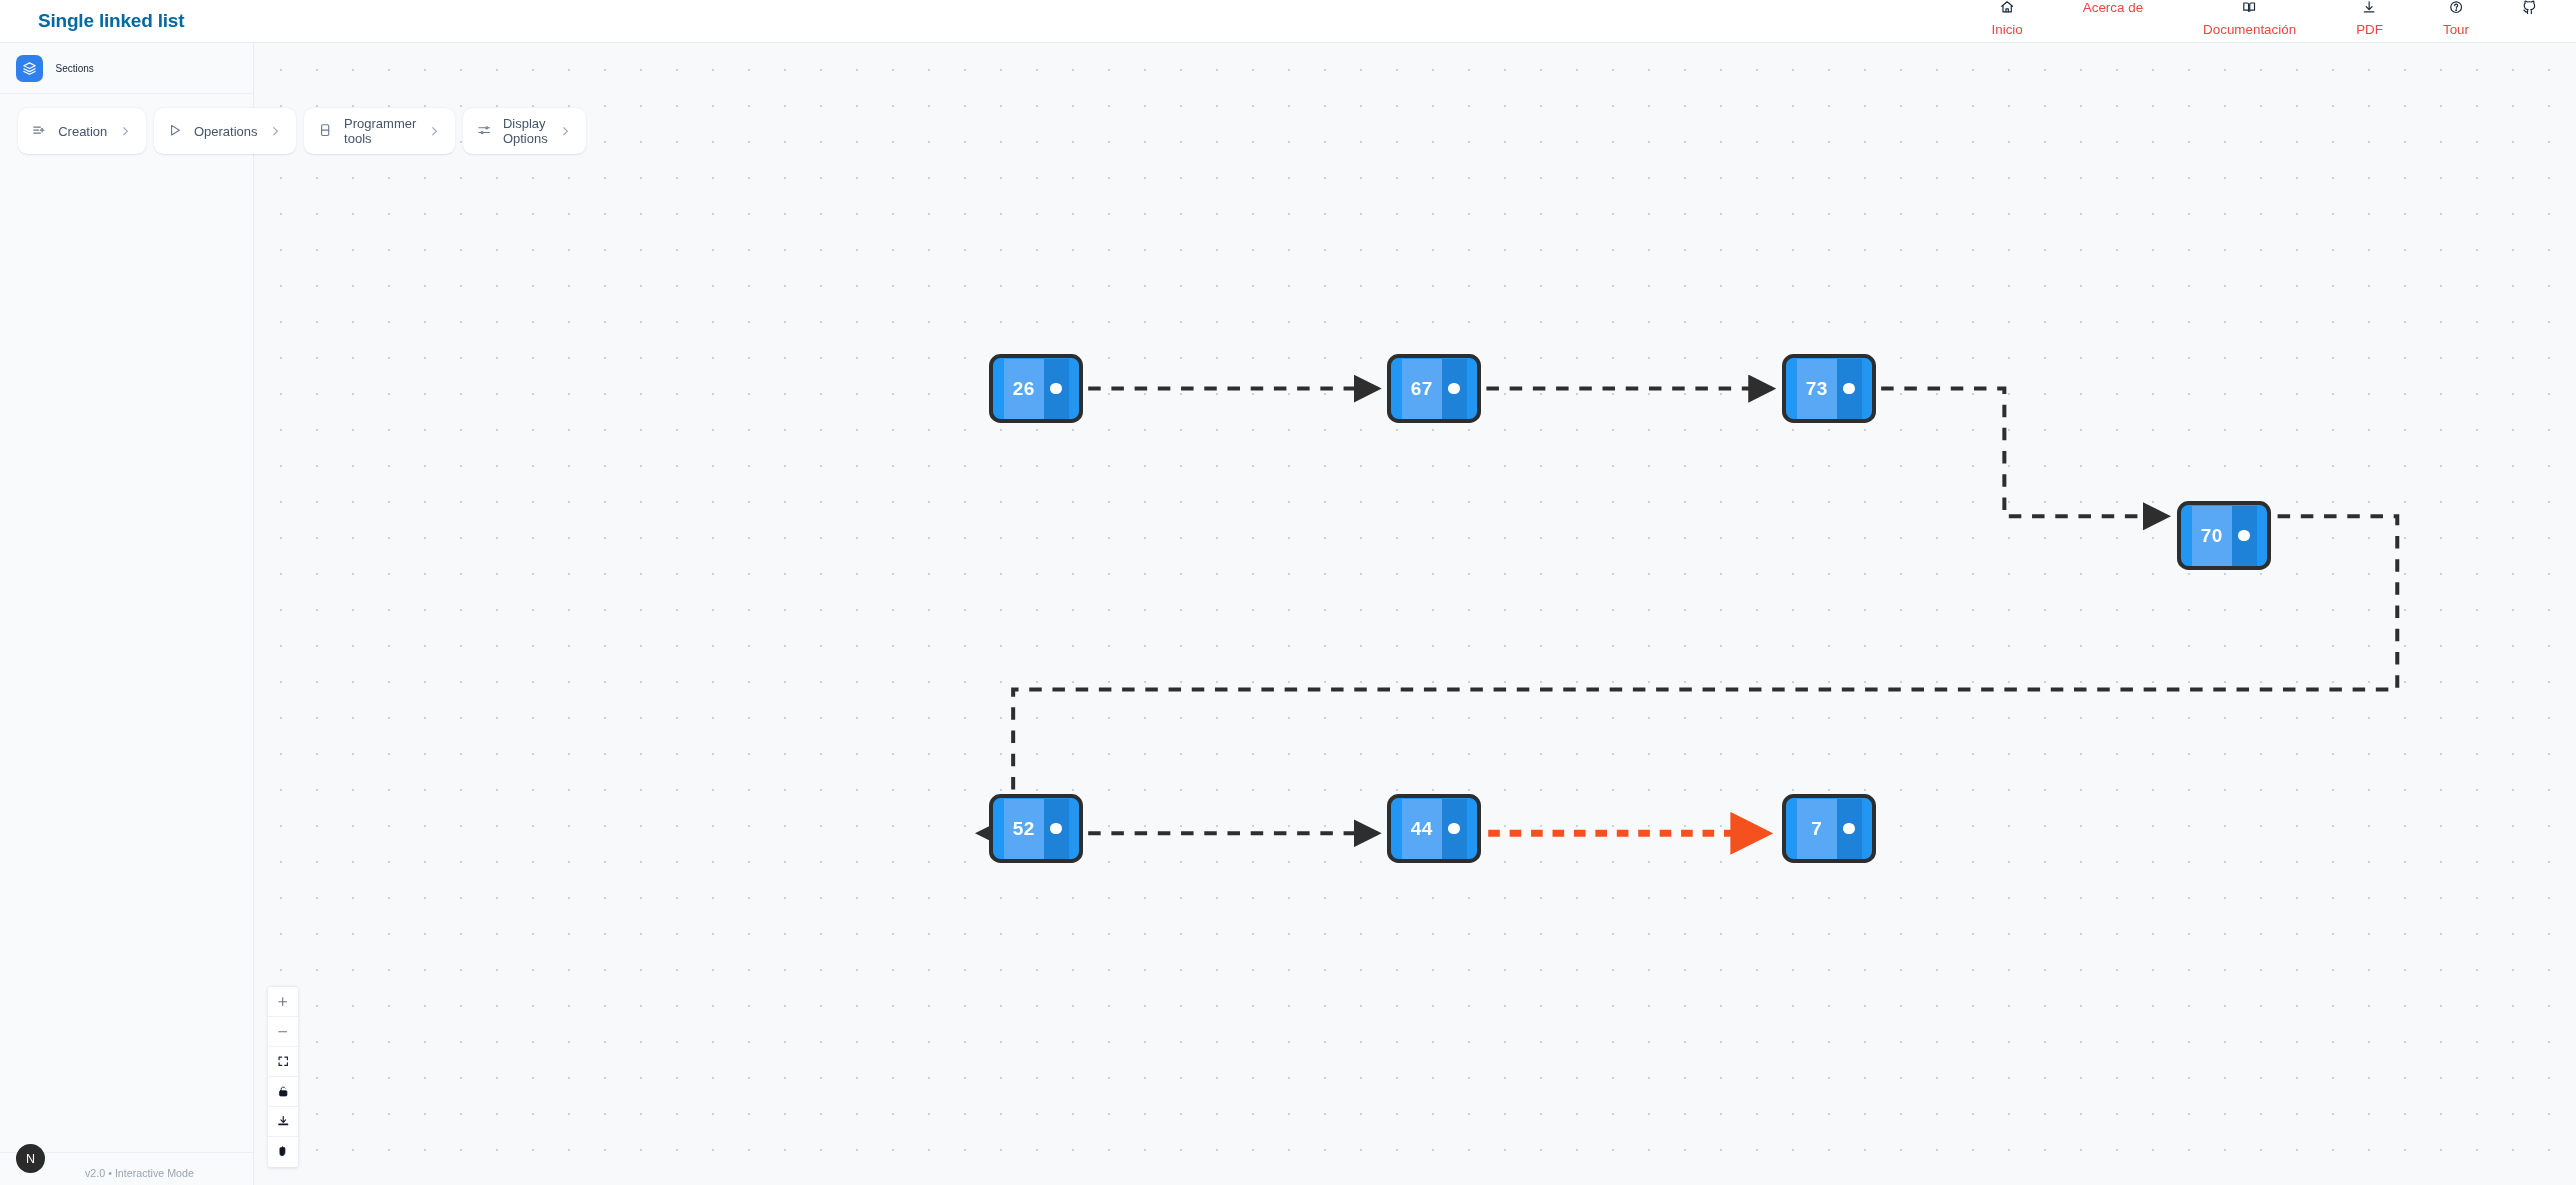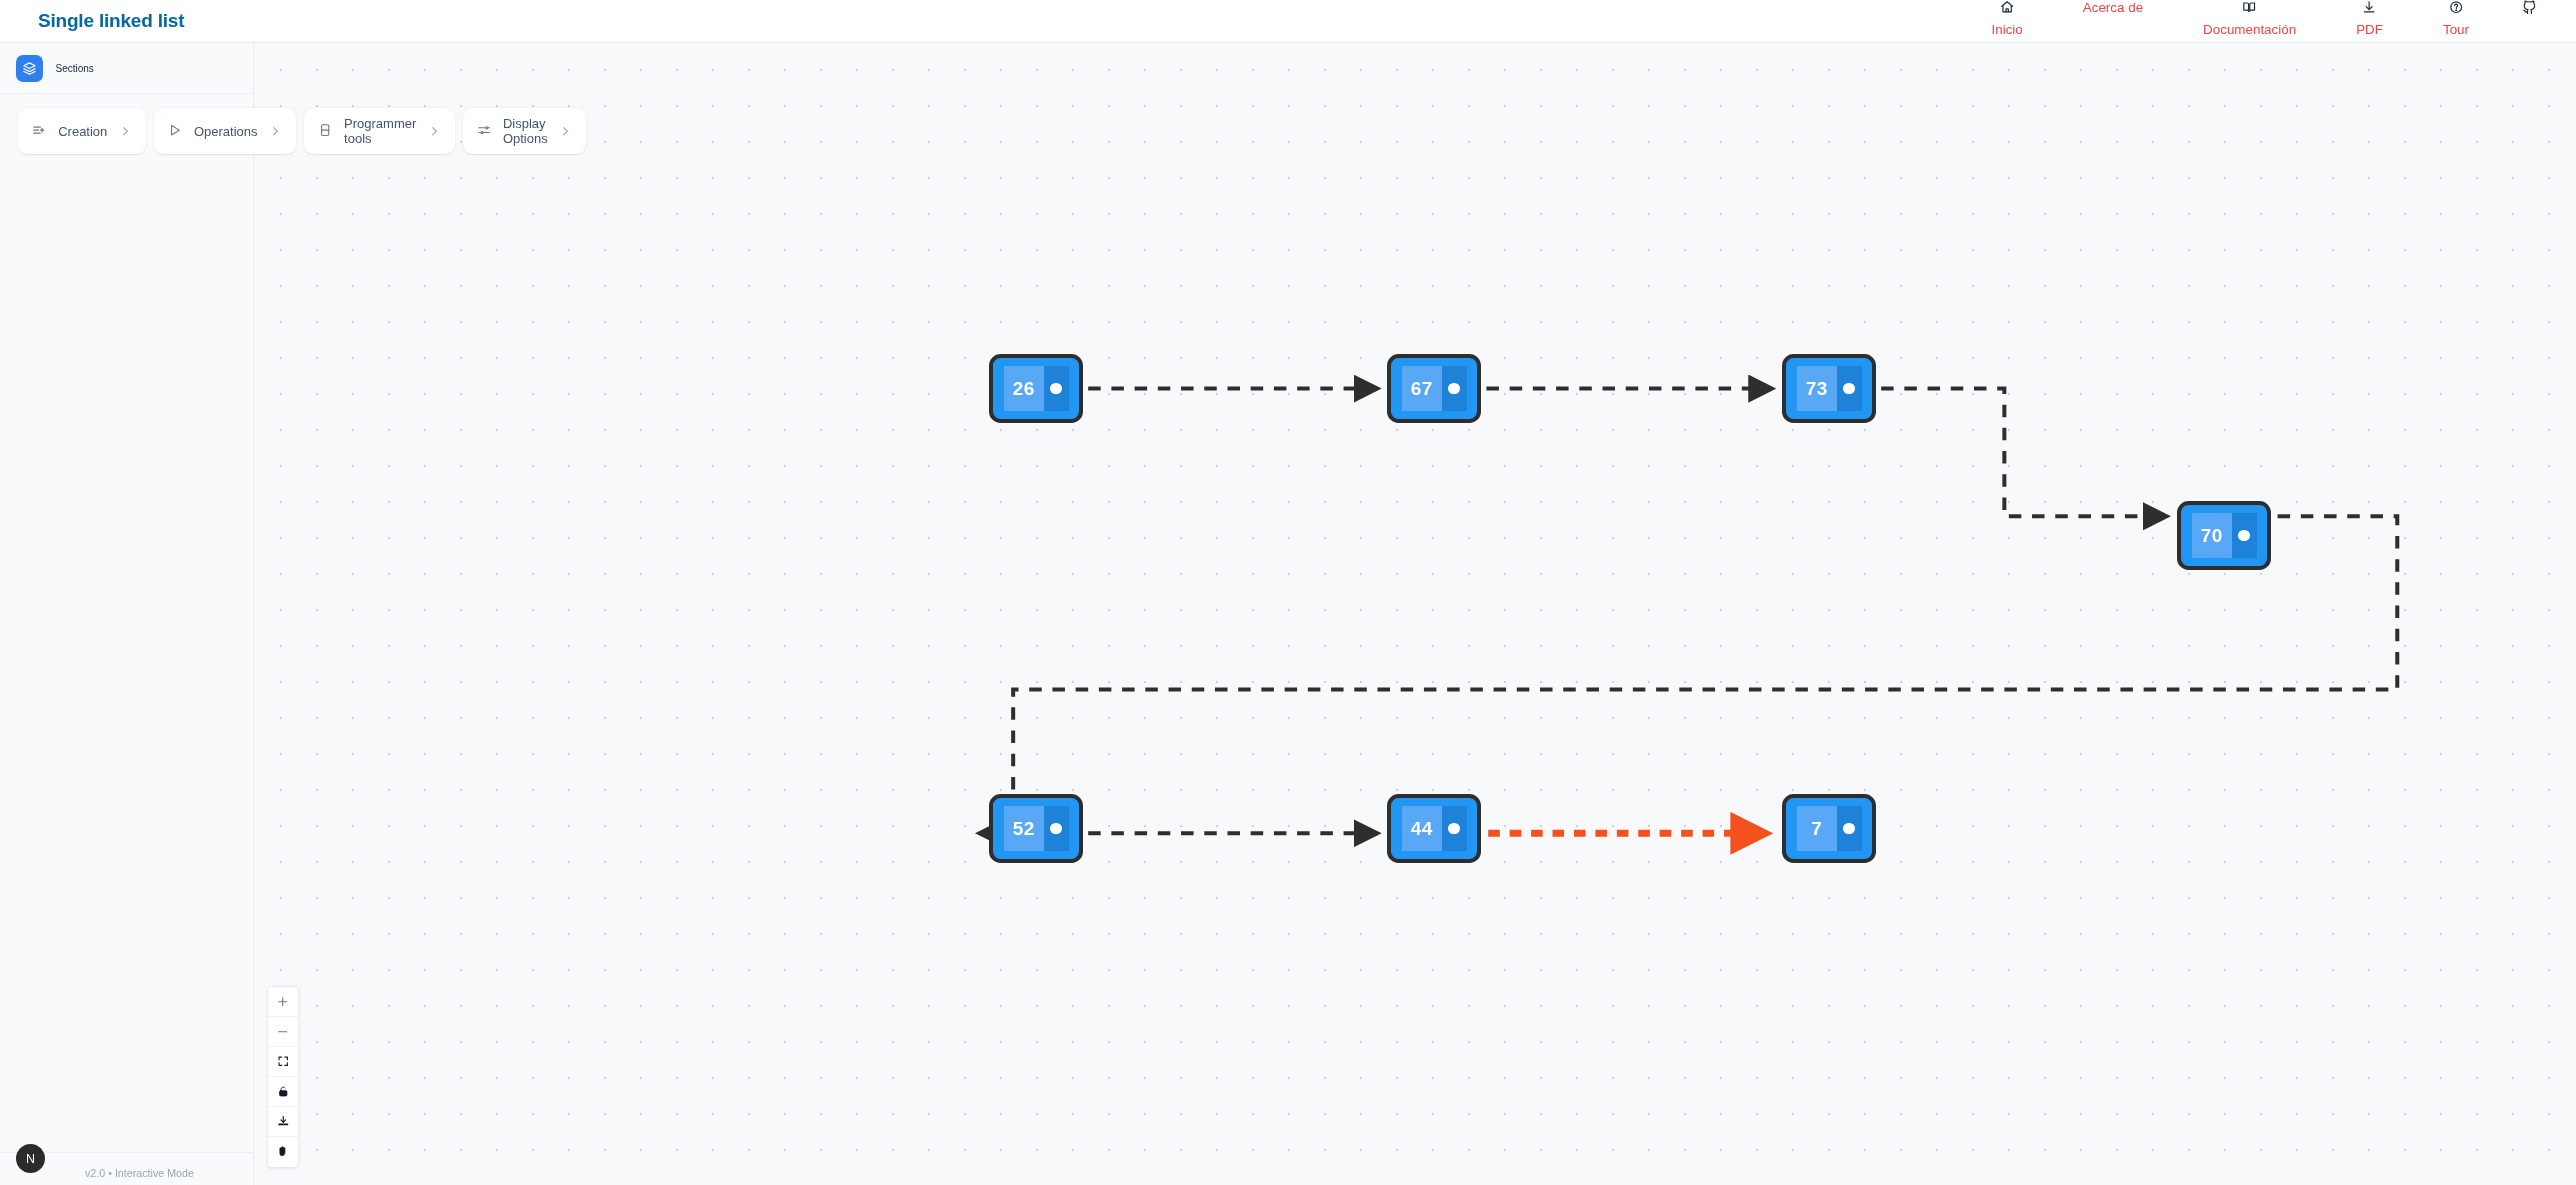--- a/index.html
+++ b/index.html
@@ -70,21 +70,21 @@
   }
   #flow-svg { position: absolute; top: 0; left: 0; width: 2322px; height: 1143px; }
 
   
   .node {
     position: absolute; width: 94px; height: 69px;
     border: 4.5px solid #2e2e2e; border-radius: 11.6px;
     background: #2196f3; display: flex; align-items: center; justify-content: center;
     cursor: pointer;
   }
-  .node-inner { display: flex; width: 65px; height: 45px; }
+  .node-inner { display: flex; width: 65px; height: 60px; }
   .node-value {
     flex: 1 1 62%; background: #58a8f5; color: #ffffff;
     display: flex; align-items: center; justify-content: center;
     font-size: 19px; font-weight: bold; letter-spacing: 0.3px;
   }
   .node-ptr {
     flex: 1 1 38%; background: #1d82d8;
     display: flex; align-items: center; justify-content: center;
   }
   .ptr-dot { width: 11.6px; height: 11.6px; border-radius: 50%; background: #ffffff; }

